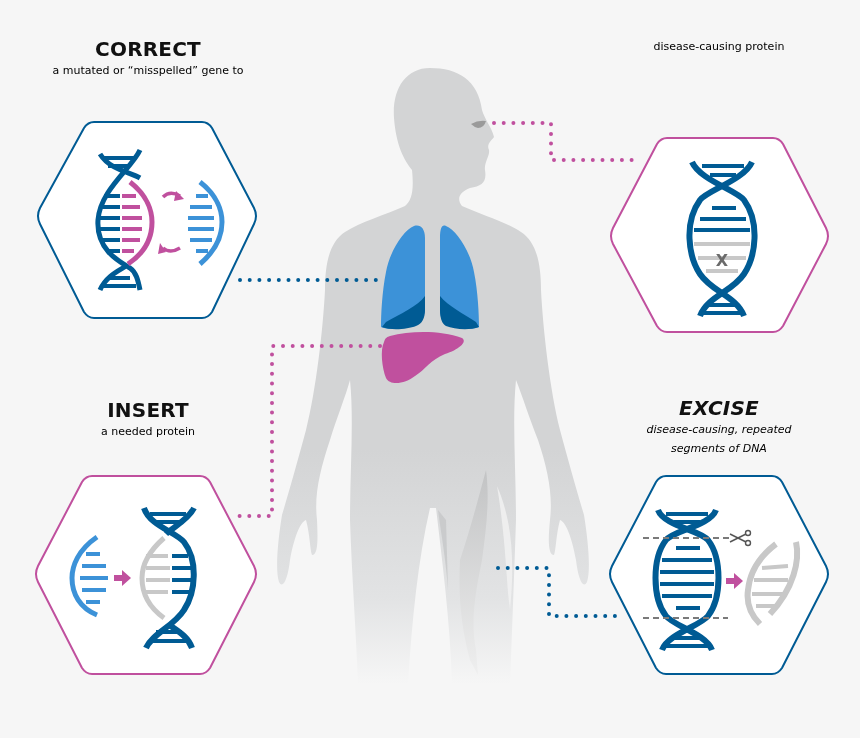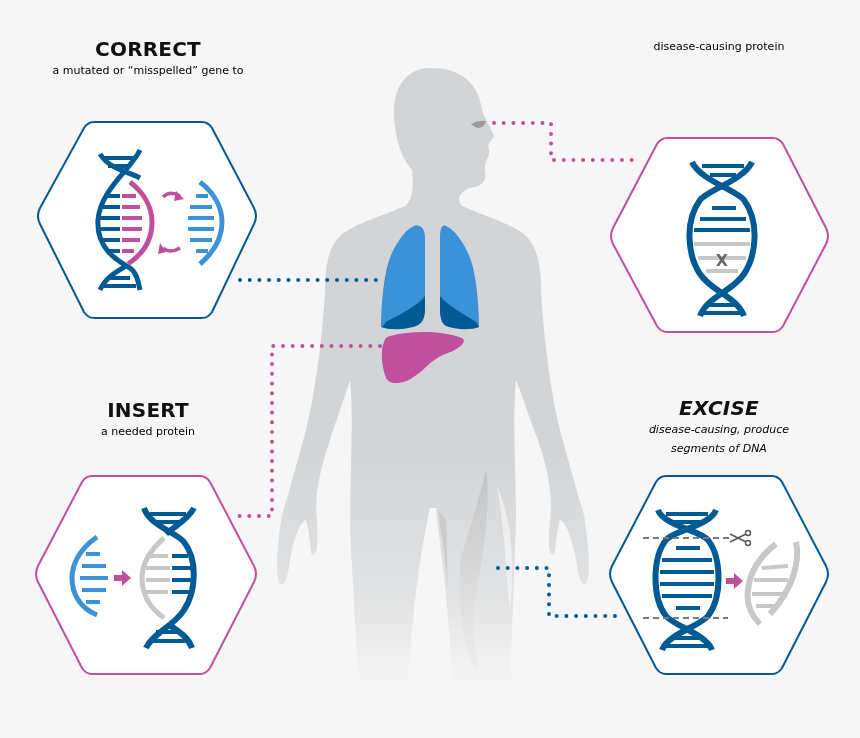--- a/index.html
+++ b/index.html
@@ -264,15 +264,15 @@
   <div class="desc">disease-causing protein</div>
 </div>
 
 <div class="caption" style="left:0; top:398px; width:296px;">
   <div class="title">INSERT</div>
   <div class="desc">a needed protein</div>
 </div>
 
 <div class="caption" style="left:580px; top:396px; width:278px;font-style:italic;">
   <div class="title">EXCISE</div>
-  <div class="desc">disease-causing, produce</div>
+  <div class="desc">disease-causing, repeated</div>
   <div class="desc">segments of DNA</div>
 </div>
 
 </body></html>

